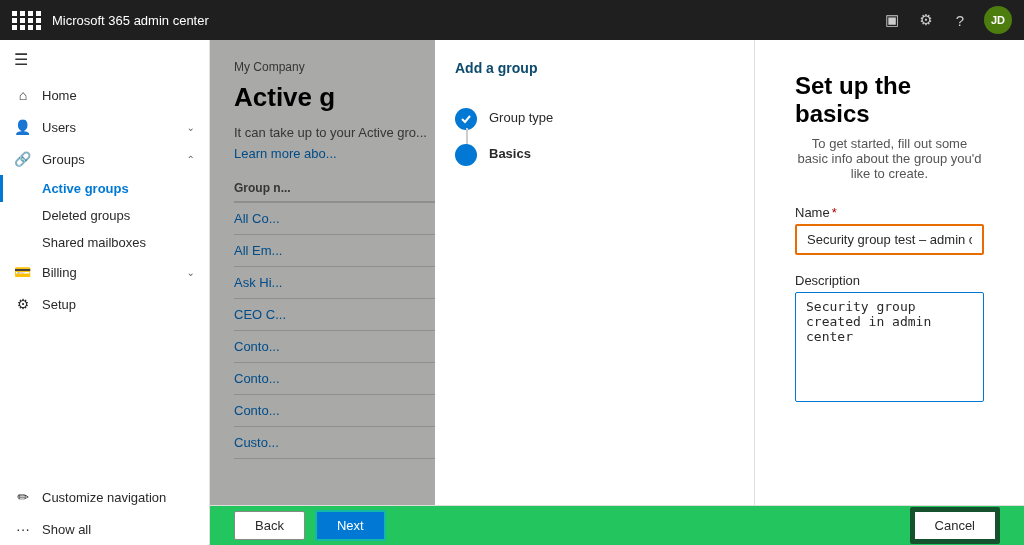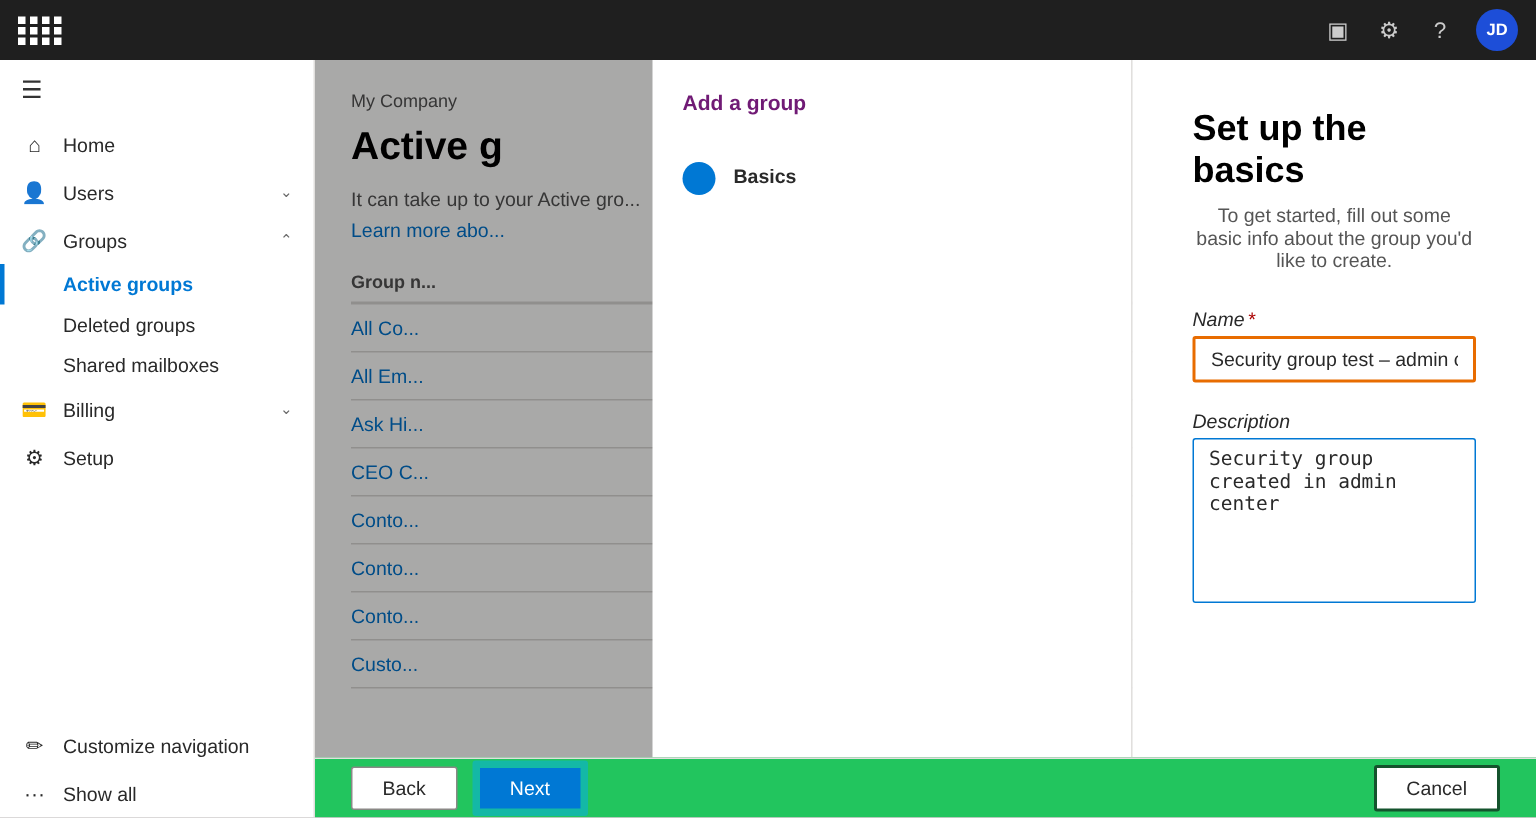--- a/index.html
+++ b/index.html
@@ -13,21 +13,21 @@
       color: #fff;
       height: 40px;
       padding: 0 12px;
       gap: 10px;
     }
     .topbar-grid-icon { display: grid; grid-template-columns: repeat(4,6px); gap: 2px; }
     .topbar-grid-icon span { width: 5px; height: 5px; background: #fff; display: block; }
     .topbar-title { font-size: 13px; color: #fff; font-weight: 400; flex: 1; }
     .topbar-right { display: flex; align-items: center; gap: 14px; margin-left: auto; }
     .topbar-icon { width: 20px; height: 20px; display: flex; align-items: center; justify-content: center; color: #ccc; font-size: 15px; cursor: pointer; }
-    .topbar-avatar { width: 28px; height: 28px; background: #1d4ed8; border-radius: 50%; display: flex; align-items: center; justify-content: center; font-size: 11px; font-weight: 600; color: #fff; }
+    .topbar-avatar { width: 28px; height: 28px; background: #4d7c0f; border-radius: 50%; display: flex; align-items: center; justify-content: center; font-size: 11px; font-weight: 600; color: #fff; }
 
     
     .layout { display: flex; height: calc(100vh - 40px); }
 
     
     .sidebar {
       width: 210px;
       background: #fff;
       border-right: 1px solid #e1dfdd;
       display: flex;
@@ -110,21 +110,21 @@
     .dialog-left {
       width: 320px;
       margin-left: 225px;
       background: #fff;
       border-right: 1px solid #e1dfdd;
       padding: 20px;
       pointer-events: all;
       display: flex;
       flex-direction: column;
     }
-    .dialog-left-title { font-size: 14px; font-weight: 600; color: #701a75; margin-bottom: 24px; }
+    .dialog-left-title { font-size: 14px; font-weight: 600; color: #0c4a6e; margin-bottom: 24px; }
     .steps-list { display: flex; flex-direction: column; gap: 0; }
     .step-item { display: flex; align-items: flex-start; gap: 12px; padding: 6px 0; position: relative; }
     .step-item:not(:last-child)::after {
       content: '';
       position: absolute;
       left: 11px;
       top: 28px;
       width: 2px;
       height: 24px;
       background: #ccc;
@@ -145,21 +145,21 @@
       flex: 1;
       background: #fff;
       padding: 32px 40px;
       pointer-events: all;
       display: flex;
       flex-direction: column;
       overflow-y: auto;
     }
     .panel-title { font-size: 24px; font-weight: 600; color: #000; margin-bottom: 8px; }
     .panel-desc { font-size: 13px; color: #555; margin-bottom: 24px; text-align: center; }
-    .field-label { font-size: 13px; font-weight: 500; color: #292929; margin-bottom: 4px; font-style: italic; }
+    .field-label { font-size: 13px; font-weight: 500; color: #292929; margin-bottom: 4px; }
     .field-label .required { color: #a00; margin-left: 2px; }
     .field-input {
       width: 100%;
       padding: 6px 10px;
       border: 2px solid #e86c00;
       border-radius: 2px;
       font-size: 13px;
       outline: none;
       margin-bottom: 18px;
       color: #292929;
@@ -195,30 +195,30 @@
       background: #fff;
       border: 1px solid #8a8886;
       color: #292929;
       font-size: 13px;
       cursor: pointer;
       border-radius: 2px;
     }
     .btn-next {
       padding: 6px 20px;
       background: #0078d4;
-      border: 5px solid #14b8a6;
+      border: 2px solid #14b8a6;
       color: #fff;
       font-size: 13px;
       cursor: pointer;
       border-radius: 2px;
     }
     .btn-cancel {
       padding: 6px 20px;
       background: #fff;
-      border: 2px solid #14532d;
+      border: 5px solid #14532d;
       color: #292929;
       font-size: 13px;
       cursor: pointer;
       border-radius: 2px;
       margin-left: auto;
     }
   </style>
 </head>
 <body>
 
@@ -230,20 +230,21 @@
       <span></span>
     <span></span>
       <span></span>
       <span></span>
       <span></span>
     <span></span>
       <span></span>
       <span></span>
       <span></span>
   </div>
+  <span class="topbar-title">Microsoft 365 admin center</span>
   <div class="topbar-right">
     <div class="topbar-icon">▣</div>
     <div class="topbar-icon">⚙</div>
     <div class="topbar-icon">?</div>
     <div class="topbar-avatar">JD</div>
   </div>
 </div>
 
 <div class="layout">
 
@@ -336,20 +337,28 @@
     </div>
 
     <div class="overlay-bg"></div>
 
     <div class="dialog-container">
 
       <div class="dialog-left">
         <div class="dialog-left-title">Add a group</div>
         <div class="steps-list">
 
+          <div class="step-item">
+            <div class="step-circle completed">
+              <svg width="12" height="12" viewBox="0 0 12 12">
+                  <polyline points="2,6 5,9 10,3" stroke="#fff" stroke-width="2" fill="none"></polyline>
+                </svg>
+            </div>
+            <span class="step-label">Group type</span>
+          </div>
 
           <div class="step-item">
             <div class="step-circle active-step"></div>
             <span class="step-label active-step-label">Basics</span>
           </div>
 
         </div>
       </div>
 
       <div class="dialog-right">

